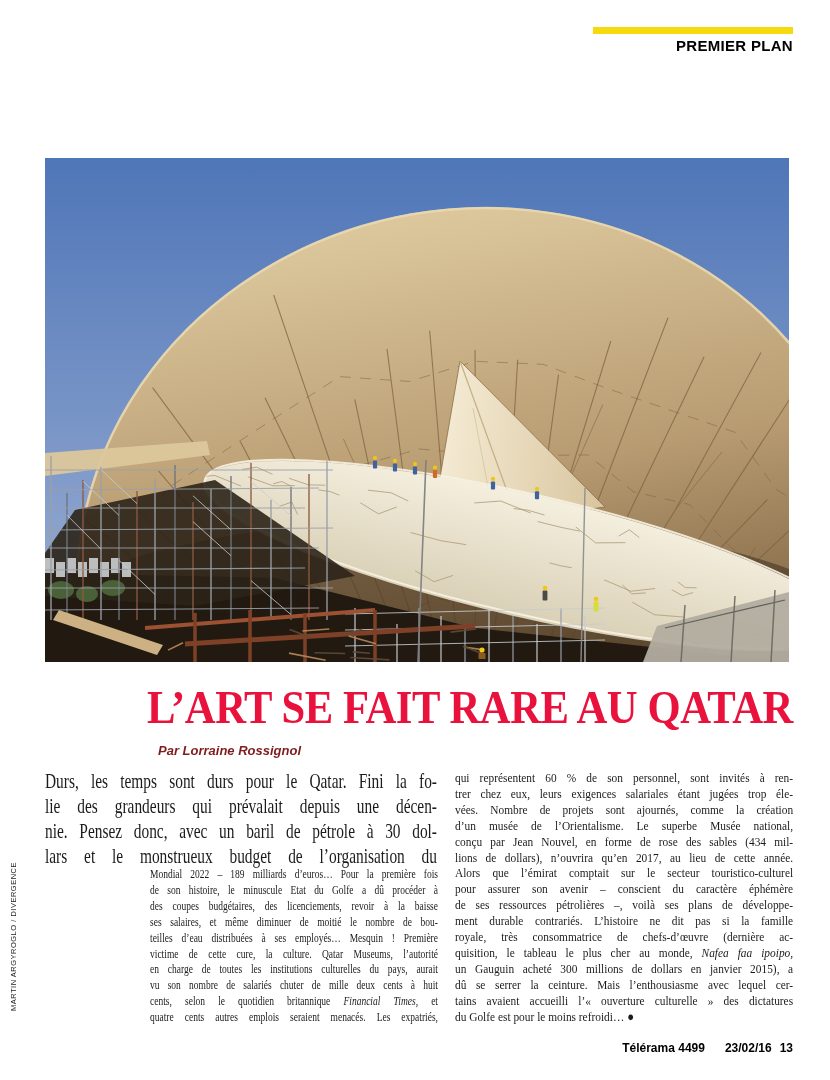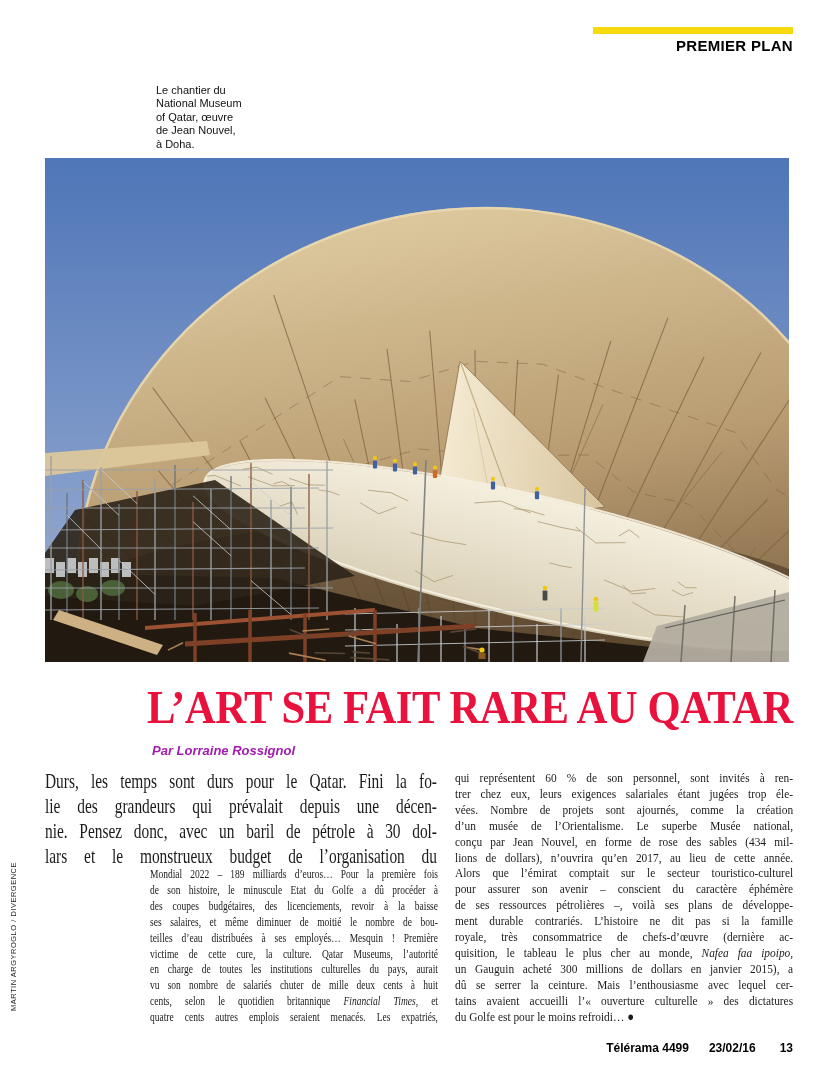--- a/index.html
+++ b/index.html
@@ -8,46 +8,39 @@
   .kicker-bar{position:absolute;left:593px;top:27px;width:200px;height:7px;}
   .kicker{position:absolute;top:37px;right:37px;font-weight:700;font-size:15px;letter-spacing:0.3px;color:#000;}
   .caption{position:absolute;left:156px;top:84px;font-size:11px;line-height:13.4px;color:#111;}
   .caption .line{text-align:left;}
   .photo{position:absolute;left:45px;top:158px;width:744px;height:504px;display:block;}
   .credit{position:absolute;left:9px;top:866px;width:14px;height:145px;font-size:7.5px;letter-spacing:0.5px;
           color:#222;writing-mode:vertical-rl;transform:rotate(180deg);white-space:nowrap;}
   .headline{position:absolute;left:147px;top:684px;margin:0;font-family:"Liberation Serif","DejaVu Serif",serif;
             font-weight:700;font-size:46px;line-height:1.05;white-space:nowrap;display:inline-block;
             transform-origin:left top;letter-spacing:-0.5px;}
-  .byline{position:absolute;left:152px;top:743px;font-style:italic;font-weight:700;font-size:13px;color:#a21caf;}
+  .byline{position:absolute;left:158px;top:743px;font-style:italic;font-weight:700;font-size:13px;color:#7f1d1d;}
   .textcol{position:absolute;font-family:"Liberation Serif","DejaVu Serif",serif;transform-origin:left top;color:#1b1b1b;}
   .intro{left:45px;top:768px;width:560px;transform:scaleX(0.70);font-size:22px;line-height:25px;}
   .col-left{left:150px;top:866px;width:400px;transform:scaleX(0.72);font-size:13.2px;line-height:15.9px;}
   .col-right{left:455px;top:770px;width:392px;transform:scaleX(0.8625);font-size:13.2px;line-height:15.9px;}
   .textcol .line{text-align:justify;text-align-last:justify;white-space:normal;}
   .textcol .line.last{text-align-last:left;}
   .textcol .it{font-style:italic;}
   .footer{position:absolute;top:1041px;right:37px;font-weight:700;font-size:12px;color:#000;white-space:nowrap;}
   .footer .f-date{margin-left:20px;}
-  .footer .f-page{margin-left:24px;}
+  .footer .f-page{margin-left:8px;}
 </style>
 </head>
 <body>
 
 <div class="page">
   <div class="kicker-bar" style="background: rgb(247, 218, 14);"></div>
   <div class="kicker">PREMIER PLAN</div>
 
-  <div class="caption">
-      <div class="line"><span>Le chantier du</span></div>
-      <div class="line"><span>National Museum</span></div>
-      <div class="line"><span>of Qatar, œuvre</span></div>
-      <div class="line"><span>de Jean Nouvel,</span></div>
-      <div class="line"><span>à Doha.</span></div>
-    </div>
 
   <svg id="photo-svg" class="photo" viewBox="0 0 744 504">
       <defs>
         <linearGradient id="g-sky" x1="0" y1="0" x2="0" y2="430" gradientUnits="userSpaceOnUse">
           <stop offset="0" stop-color="#4f76b8"></stop>
           <stop offset="1" stop-color="#93a8d0"></stop>
         </linearGradient>
         <linearGradient id="g-disc" x1="0" y1="55" x2="0" y2="640" gradientUnits="userSpaceOnUse">
           <stop offset="0" stop-color="#dcc79c"></stop>
           <stop offset="0.45" stop-color="#b89b71"></stop>

